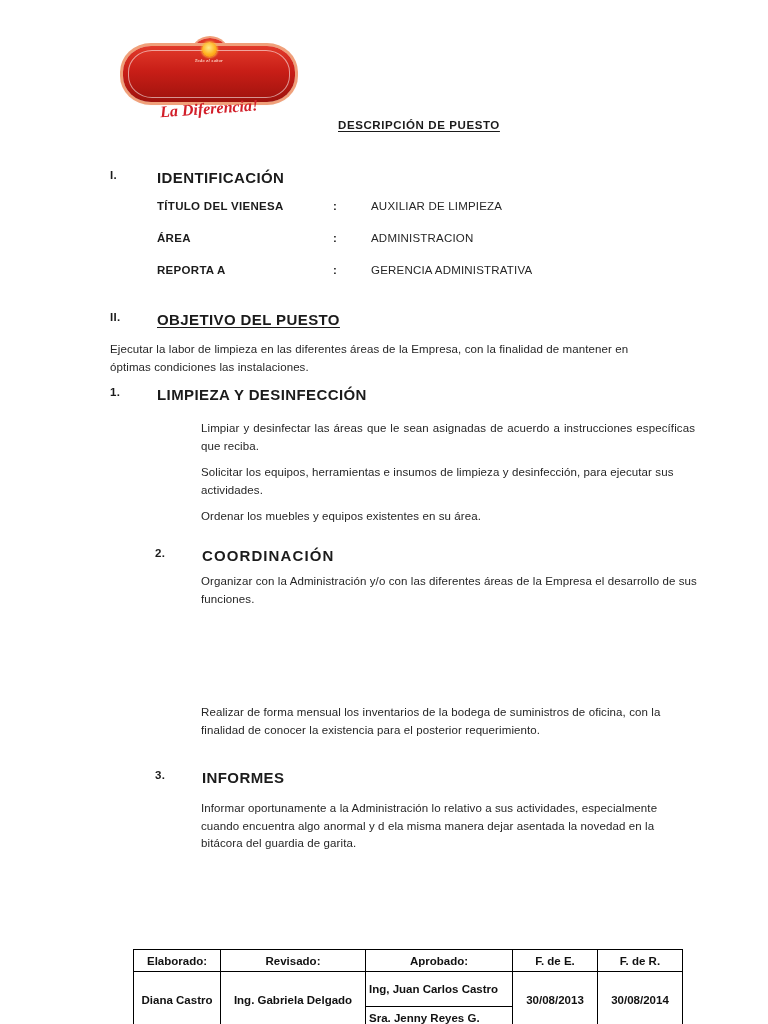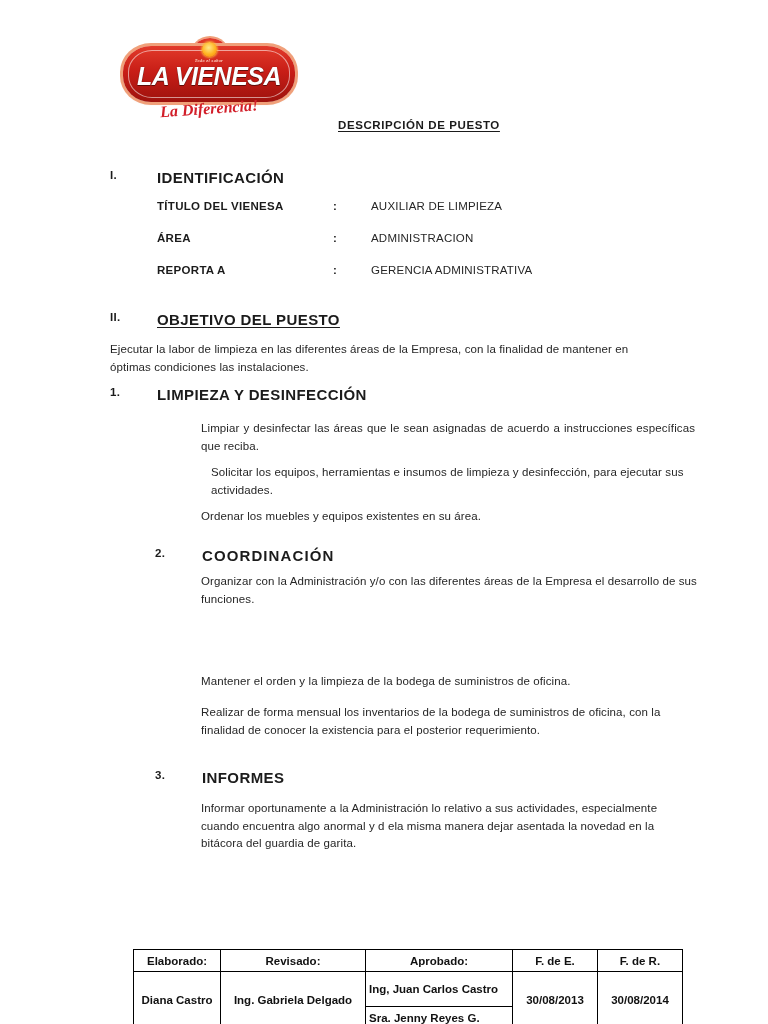--- a/index.html
+++ b/index.html
@@ -214,21 +214,20 @@
 </head>
 <body>
 
 <div class="page">
 
   <div class="logo-wrap">
     <div class="logo-bump"></div>
     <div class="logo-badge"></div>
     <div class="logo-sun"></div>
     <div class="logo-supertext">Todo el sabor</div>
-    <div class="logo-name">LA VIENESA</div>
     <div class="logo-tagline">La Diferencia!</div>
   </div>
 
   <div class="doc-title">DESCRIPCIÓN DE PUESTO</div>
 
   <div class="sec-num" style="left:110px; top:169px;">I.</div>
   <div class="sec-label" style="left:157px; top:169px;">IDENTIFICACIÓN</div>
 
   <div class="field-label" style="top:200px;">TÍTULO DEL VIENESA</div>
   <div class="field-colon" style="top:200px;">:</div>
@@ -243,28 +242,27 @@
   <div class="field-value" style="top:264px;">GERENCIA ADMINISTRATIVA</div>
 
   <div class="sec-num" style="left:110px; top:311px;text-align:center;">II.</div>
   <div class="sec-label underlined" style="left:157px; top:311px;">OBJETIVO DEL PUESTO</div>
   <div class="para" style="left:110px; top:341px; width:545px;">Ejecutar la labor de limpieza en las diferentes áreas de la Empresa, con la finalidad de mantener en óptimas condiciones las instalaciones.</div>
 
   <div class="sec-num" style="left:110px; top:386px;">1.</div>
   <div class="sec-label" style="left:157px; top:386px;">LIMPIEZA Y DESINFECCIÓN</div>
 
   <div class="para justify" style="left:201px; top:420px; width:494px;">Limpiar y desinfectar las áreas que le sean asignadas de acuerdo a instrucciones específicas que reciba.</div>
-  <div class="para" style="left:211px; top:464px; width:497px;">Solicitar los equipos, herramientas e insumos de limpieza y desinfección, para ejecutar sus actividades.</div>
+  <div class="para" style="left:201px; top:464px; width:497px;">Solicitar los equipos, herramientas e insumos de limpieza y desinfección, para ejecutar sus actividades.</div>
   <div class="para" style="left:201px; top:508px; width:497px;">Ordenar los muebles y equipos existentes en su área.</div>
 
   <div class="sec-num" style="left:155px; top:547px;">2.</div>
   <div class="sec-label tracked" style="left:202px; top:547px;">COORDINACIÓN</div>
 
   <div class="para" style="left:201px; top:573px; width:497px;">Organizar con la Administración  y/o con las diferentes áreas de la Empresa el desarrollo de sus funciones.</div>
-  <div class="para" style="left:201px; top:673px; width:497px;">Mantener el orden y la limpieza de la bodega de suministros de oficina.</div>
   <div class="para" style="left:201px; top:704px; width:470px;">Realizar de forma mensual los inventarios de la bodega de suministros de oficina, con la finalidad de conocer la existencia para el posterior requerimiento.</div>
 
   <div class="sec-num" style="left:155px; top:769px;">3.</div>
   <div class="sec-label" style="left:202px; top:769px;">INFORMES</div>
   <div class="para" style="left:201px; top:800px; width:488px;">Informar oportunamente a la  Administración lo relativo a sus actividades, especialmente cuando encuentra algo anormal y d ela misma manera dejar asentada la novedad en la bitácora del guardia de garita.</div>
 
   <table class="sign-table">
     <thead>
       <tr>
         <th class="col-elab">Elaborado:</th>

